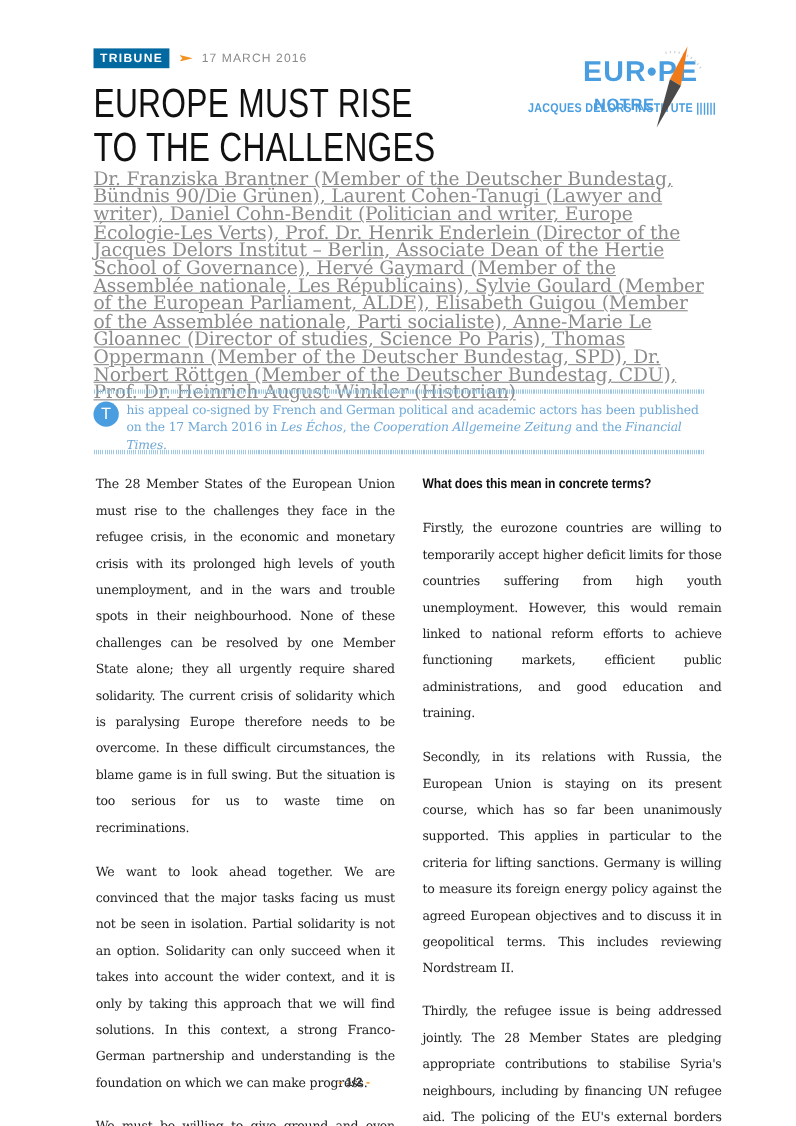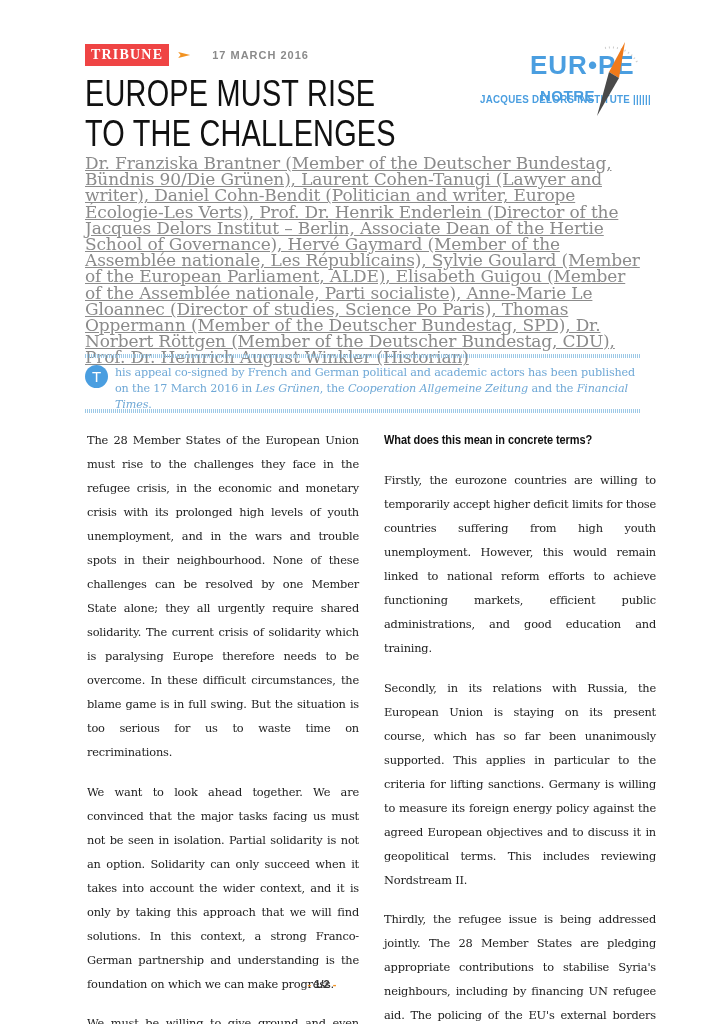--- a/index.html
+++ b/index.html
@@ -1,22 +1,22 @@
 <!DOCTYPE html>
 <html><head>
   <meta charset="utf-8">
   <style>
     * { margin: 0; padding: 0; box-sizing: border-box; }
     html, body { width: 724px; height: 1024px; background: #ffffff; overflow: hidden; }
     body { position: relative; font-family: "DejaVu Serif", serif; color: #222; }
 
     .header-tag { position: absolute; left: 85px; top: 44px; display: flex; align-items: center; }
-    .tribune { background: #ef4444; color: #fff; font-family: Liberation Serif, serif; font-weight: bold; font-size: 14px; letter-spacing: 1.2px; padding: 3px 6px; }
+    .tribune { background: #0369a1; color: #fff; font-family: Liberation Sans, sans-serif; font-weight: bold; font-size: 11px; letter-spacing: 1.2px; padding: 3px 6px; }
     .arrow { width: 12px; height: 4px; margin-left: 9px; background: #f29322; clip-path: polygon(0 0, 100% 50%, 0 100%, 20% 50%); height: 6px; }
-    .date { margin-left: 22px; font-family: "Liberation Sans", sans-serif; font-weight: bold; font-size: 11px; color: #8a8a8a; letter-spacing: 1px; }
+    .date { margin-left: 8px; font-family: "Liberation Sans", sans-serif; font-weight: normal; font-size: 11px; color: #8a8a8a; letter-spacing: 1px; }
 
     .title { position: absolute; left: 85px; top: 74px; font-family: "Liberation Sans", sans-serif; font-size: 37px; line-height: 40px; color: #111; letter-spacing: 0.3px; transform: scaleX(0.78); transform-origin: left top; width: 440px; font-weight: normal; }
 
     .logo { position: absolute; left: 480px; top: 40px; width: 210px; height: 80px; }
     .logo .notre { position: absolute; left: 60px; top: 10px; font-family: "Liberation Sans", sans-serif; font-weight: bold; font-size: 15px; color: #4a9ee0; letter-spacing: 0.5px; margin-top: 37px; }
     .logo .europe { position: absolute; left: 50px; top: 10px; font-family: "Liberation Sans", sans-serif; font-weight: bold; font-size: 26px; color: #4a9ee0; letter-spacing: 1px; }
     .logo .institute { position: absolute; left: 0; top: 53px; font-family: "Liberation Sans", sans-serif; font-weight: bold; font-size: 11.5px; color: #4a9ee0; transform: scaleX(0.85); transform-origin: left top; white-space: nowrap; letter-spacing: 0.3px; }
     .logo svg { position: absolute; left: 95px; top: 0; }
 
     .authors { position: absolute; left: 85px; top: 155px; width: 560px; font-size: 17px; line-height: 16.2px; color: #8b8b8b; font-family: "DejaVu Serif", serif; letter-spacing: -0.15px; text-decoration: underline; }
@@ -62,21 +62,21 @@
     <polygon points="34,32 44,38 22,76" fill="#4a4a4a"></polygon>
   </svg>
 </div>
 
 <div class="authors">Dr. Franziska Brantner (Member of the Deutscher Bundestag, Bündnis 90/Die Grünen), Laurent Cohen-Tanugi (Lawyer and writer), Daniel Cohn-Bendit (Politician and writer, Europe Écologie-Les Verts), Prof. Dr. Henrik Enderlein (Director of the Jacques Delors Institut – Berlin, Associate Dean of the Hertie School of Governance), Hervé Gaymard (Member of the Assemblée nationale, Les Républicains), Sylvie Goulard (Member of the European Parliament, ALDE), Elisabeth Guigou (Member of the Assemblée nationale, Parti socialiste), Anne-Marie Le Gloannec (Director of studies, Science Po Paris), Thomas Oppermann (Member of the Deutscher Bundestag, SPD), Dr. Norbert Röttgen (Member of the Deutscher Bundestag, CDU), Prof. Dr. Heinrich August Winkler (Historian)</div>
 
 <div class="dots top"></div>
 
 <div class="intro">
   <div class="dropcap">T</div>
-  <div class="intro-text"><span>his appeal co-signed by French and German political and academic actors has been published on the 17 March 2016 in </span><em>Les Grünen</em><span>, the </span><em>Cooperation Allgemeine Zeitung</em><span> and the </span><em>Financial Times</em><span>.</span></div>
+  <div class="intro-text"><span>his appeal co-signed by French and German political and academic actors has been published on the 17 March 2016 in </span><em>Les Échos</em><span>, the </span><em>Cooperation Allgemeine Zeitung</em><span> and the </span><em>Financial Times</em><span>.</span></div>
 </div>
 
 <div class="dots bottom"></div>
 
 <div class="col left">
   <p>The 28 Member States of the European Union must rise to the challenges they face in the refugee crisis, in the economic and monetary crisis with its prolonged high levels of youth unemployment, and in the wars and trouble spots in their neighbourhood. None of these challenges can be resolved by one Member State alone; they all urgently require shared solidarity. The current crisis of solidarity which is paralysing Europe therefore needs to be overcome. In these difficult circumstances, the blame game is in full swing. But the situation is too serious for us to waste time on recriminations.</p>
   <p>We want to look ahead together. We are convinced that the major tasks facing us must not be seen in isolation. Partial solidarity is not an option. Solidarity can only succeed when it takes into account the wider context, and it is only by taking this approach that we will find solutions. In this context, a strong Franco-German partnership and understanding is the foundation on which we can make progress.</p>
   <p>We must be willing to give ground and even adopt positions with which we are uncomfortable for the sake of an overall compromise. The virtue of compromise, not national egoism, is what has advanced European integration over the decades.</p>
 </div>
 

